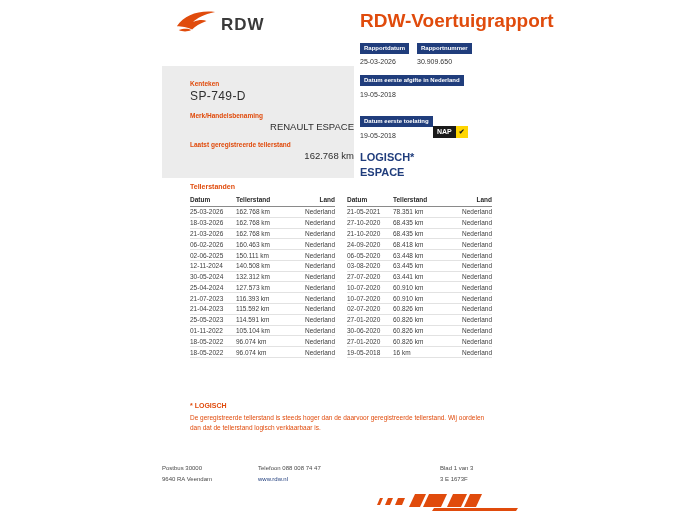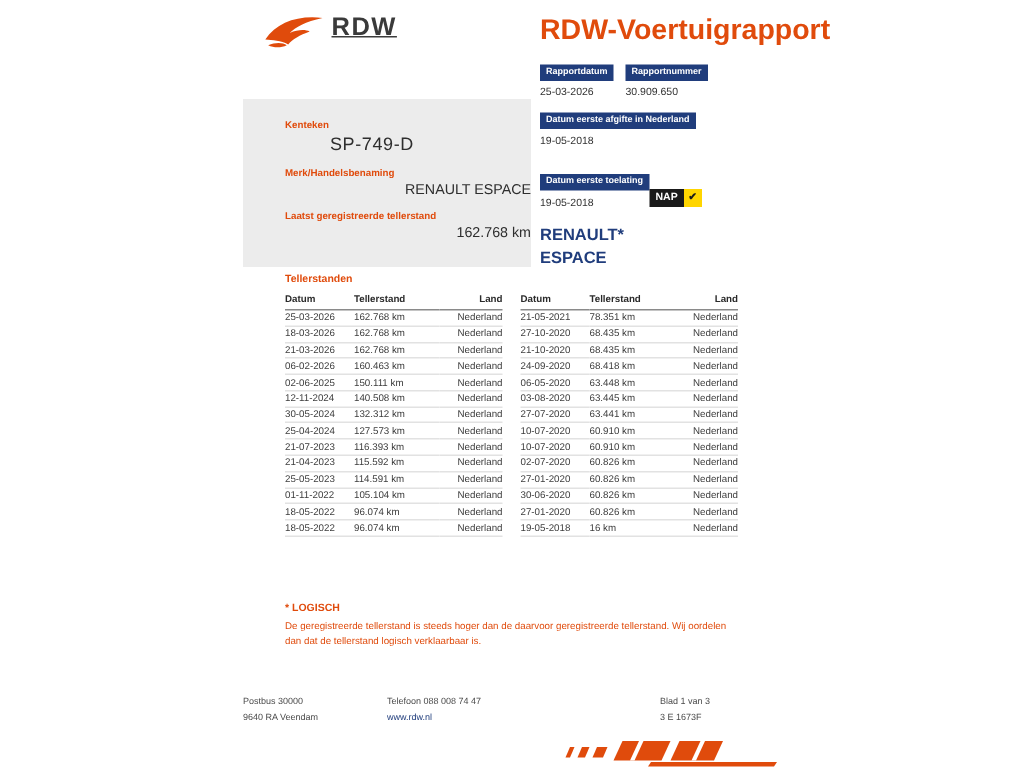--- a/index.html
+++ b/index.html
@@ -1,33 +1,33 @@
 <!DOCTYPE html>
 <html><head>
 <meta charset="utf-8">
 <style>
   html,body{margin:0;padding:0;background:#ffffff;}
   .page{
     position:relative;width:685px;height:514px;background:#fff;overflow:hidden;
     font-family:"Liberation Sans", sans-serif;color:#3c3c3c;
   }
   
-  .logo{position:absolute;left:174px;top:8px;display:flex;align-items:flex-start;gap:5px;text-decoration:underline;}
+  .logo{position:absolute;left:174px;top:8px;display:flex;align-items:flex-end;gap:5px;}
   .logo-mark svg{display:block;}
   .logo-text{font-size:17px;font-weight:bold;color:#3a3a3a;letter-spacing:1px;}
   .doc-title{position:absolute;left:360px;top:10px;margin:0;font-size:19px;font-weight:bold;color:#e04b0c;}
   .report-meta{position:absolute;left:360px;top:36px;display:flex;gap:8px;}
   .badge{display:inline-block;background:#203d7c;color:#fff;font-size:6px;font-weight:bold;
          padding:2px 4px;line-height:1.2;}
   .meta-value{display:block;font-size:7px;color:#333;margin-top:4px;}
   
   .vehicle-panel{position:absolute;left:162px;top:66px;width:192px;height:112px;
                  background:#ececec;box-sizing:border-box;padding:14px 0 0 28px;}
   .field-label{font-size:6.5px;font-weight:bold;color:#e04b0c;margin-bottom:2px;}
-  .kenteken-value{font-size:12px;color:#2e2e2e;letter-spacing:.4px;margin-bottom:9px;margin-left:30px;}
+  .kenteken-value{font-size:12px;color:#2e2e2e;letter-spacing:.4px;margin-bottom:9px;}
   .field-value{font-size:9.5px;color:#2e2e2e;margin-bottom:9px;text-align:right;}
   
   .reg-column{position:absolute;left:360px;top:68px;width:130px;}
   .reg-value{font-size:7px;color:#333;margin:5px 0 11px 0;}
   .judgement{font-size:11px;font-weight:bold;color:#203d7c;line-height:1.35;margin-top:8px;}
   .nap{position:absolute;left:433px;top:126px;display:flex;align-items:stretch;}
   .nap-black{background:#1a1a1a;color:#fff;font-size:7px;font-weight:bold;padding:2px 4px;line-height:1.2;}
   .nap-check{background:#ffd500;color:#1a1a1a;font-size:7px;font-weight:bold;padding:2px 3px;line-height:1.2;}
   
   .meters{position:absolute;left:190px;top:183px;width:302px;}
@@ -89,21 +89,21 @@
     <div class="field-label">Laatst geregistreerde tellerstand</div>
     <div class="field-value">162.768 km</div>
   </div>
 
   <div class="reg-column">
     <span class="badge">Datum eerste afgifte in Nederland</span>
     <div class="reg-value">19-05-2018</div>
     <span class="badge">Datum eerste toelating</span>
     <div class="reg-value">19-05-2018</div>
     <div class="judgement">
-      <div>RENAULT*</div>
+      <div>LOGISCH*</div>
       <div>ESPACE</div>
     </div>
   </div>
 
   <div class="nap">
     <span class="nap-black">NAP</span>
     <span class="nap-check">✔</span>
   </div>
 
   <div class="meters">

